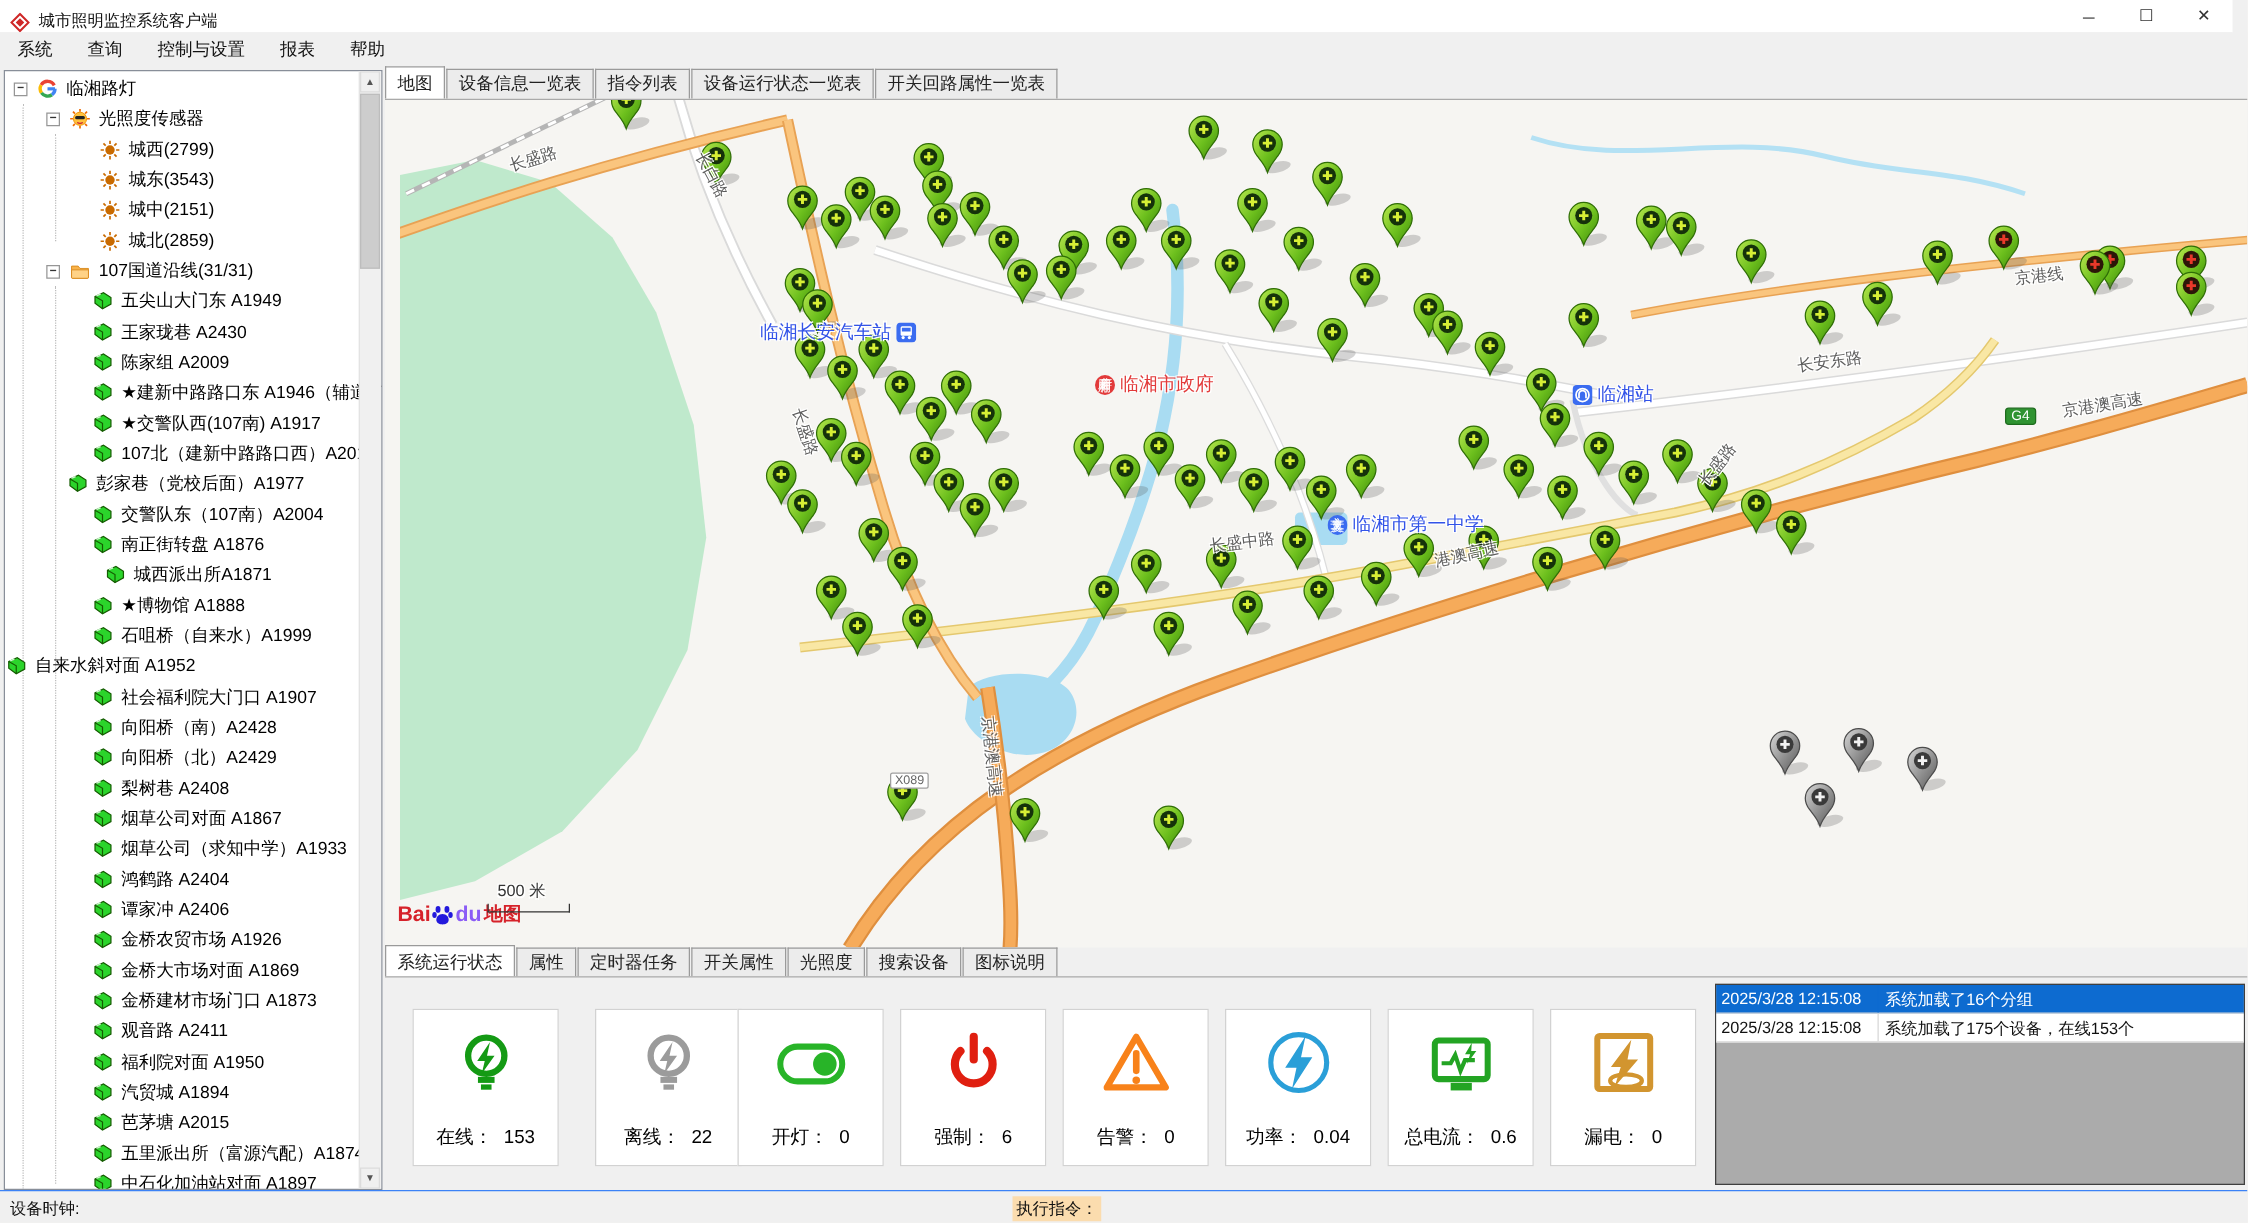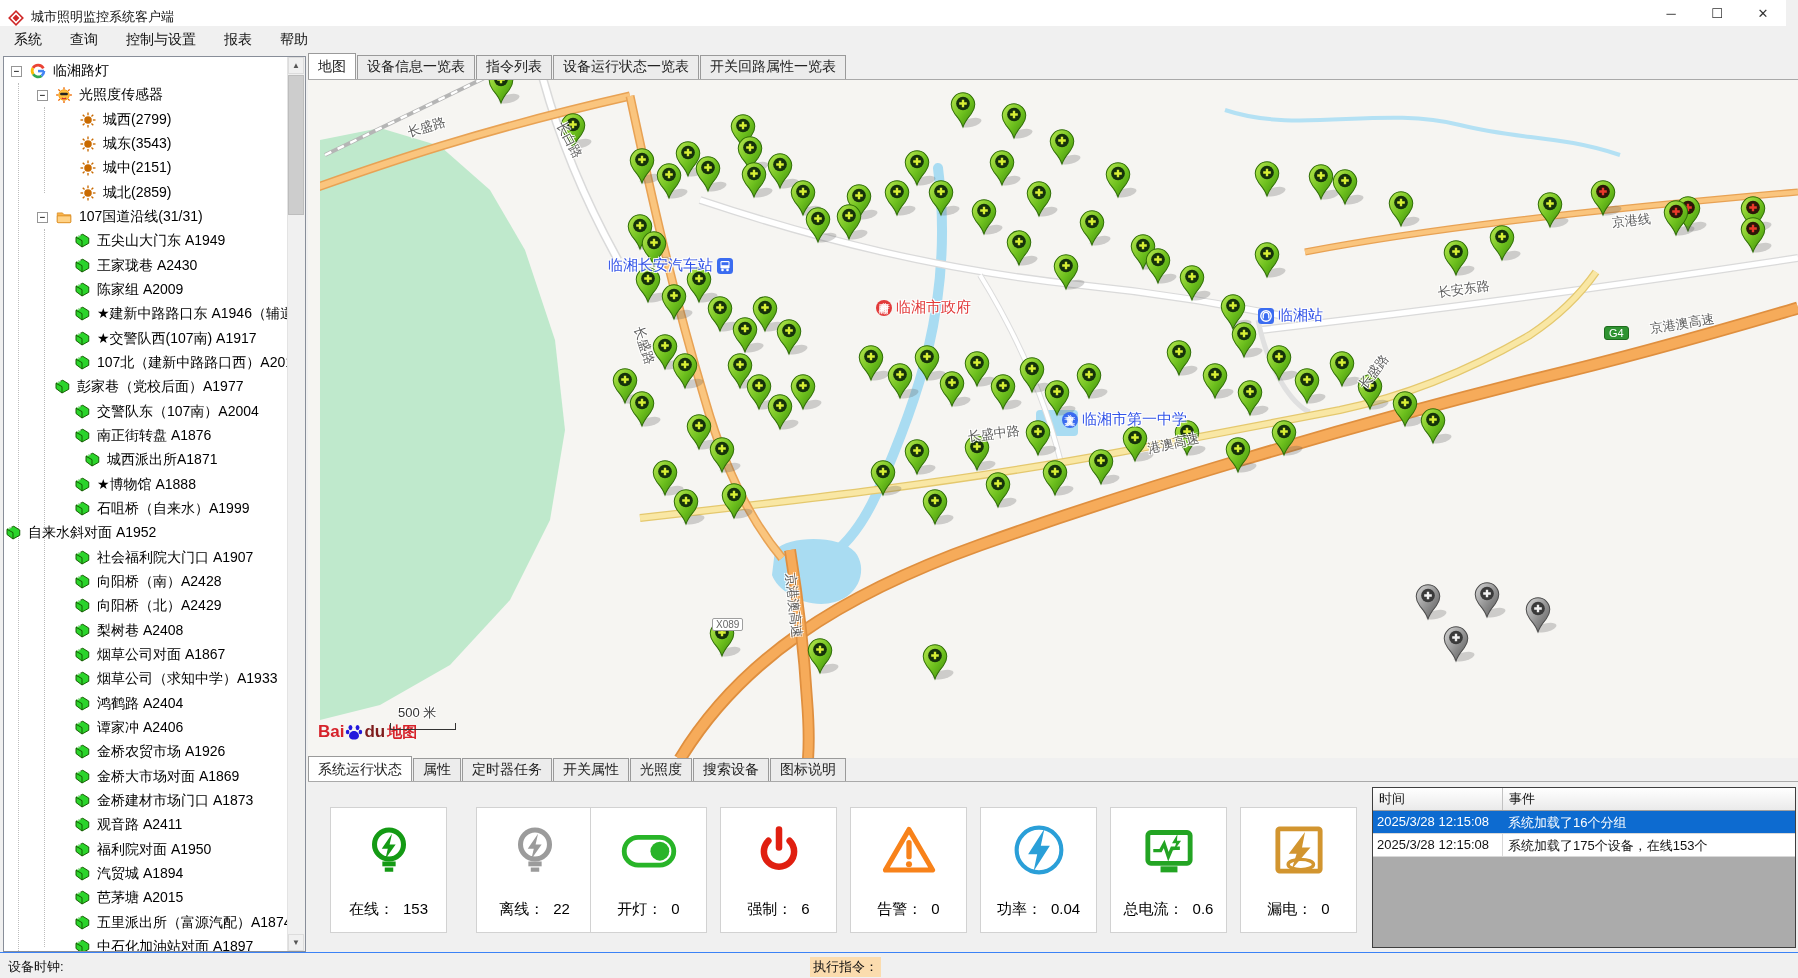--- a/index.html
+++ b/index.html
@@ -39,21 +39,21 @@
   .mlabel{position:absolute;white-space:nowrap;transform-origin:left center;pointer-events:none;display:flex;align-items:center;gap:4px}
   .road{color:#5d5d5d;font-size:13px;
         text-shadow:1px 1px 0 #fff,-1px 1px 0 #fff,1px -1px 0 #fff,-1px -1px 0 #fff}
   .poi-blue{color:#3253e8;font-size:15px;text-shadow:1px 1px 0 #fff,-1px 1px 0 #fff,1px -1px 0 #fff,-1px -1px 0 #fff}
   .poi-red{color:#e23a3a;font-size:15px;text-shadow:1px 1px 0 #fff,-1px 1px 0 #fff,1px -1px 0 #fff,-1px -1px 0 #fff}
   .badge-g4{background:#2f9331;color:#fff;border:1px solid #1d6b1d;border-radius:3px;font-size:11px;padding:0 4px;text-shadow:none}
   .badge-road{background:#fff;color:#666;border:1px solid #9f9f9f;border-radius:2px;font-size:10px;padding:0 3px;text-shadow:none}
   .poi-ico{width:16px;height:16px;flex:none}
   .map-attrib{position:absolute;left:10px;bottom:0;height:60px;width:640px;pointer-events:none}
   .bd-logo{position:absolute;left:0;bottom:18px;display:flex;align-items:flex-end;font-weight:bold;font-size:17px;line-height:17px}
-  .bd-bai{color:#d6222a}.bd-du{color:#7f1d1d}.bd-word{color:#d6222a;margin-left:2px;font-size:15px}
+  .bd-bai{color:#d6222a}.bd-du{color:#8b5cf6}.bd-word{color:#d6222a;margin-left:2px;font-size:15px}
   .bd-paw{width:18px;height:16px;margin:0 1px}
   .map-scale-label{position:absolute;left:80px;bottom:36px;font-size:13px;color:#333;
                    text-shadow:1px 1px 0 #fff,-1px 1px 0 #fff,1px -1px 0 #fff,-1px -1px 0 #fff}
   .map-scale-bar{position:absolute;left:72px;bottom:28px;width:64px;height:6px;border:1px solid #333;border-top:none}
   .map-copy{position:absolute;left:0;bottom:2px;font-size:12px;color:#4d4d4d;
             text-shadow:1px 1px 0 #fff,-1px 1px 0 #fff,1px -1px 0 #fff,-1px -1px 0 #fff}
   
   .bottomtabs{top:757px}
   .bottompanel{position:absolute;left:308px;top:781px;right:0;height:171px;background:#f0f0f0;border-top:1px solid #a9a9a9}
   .card{position:absolute;top:25px;width:117px;height:126px;background:#fff;border:1px solid #d2d2d2;box-sizing:border-box;text-align:center}
@@ -1359,24 +1359,20 @@
             <path d="M31,11 l-4.5,7.5 h3.4 l-2.2,6.5 6.3,-8.6 h-3.4 z" fill="currentColor"></path>
             <rect x="17" y="37.5" width="14" height="5" fill="currentColor"></rect>
           </svg></span><div class="cardlabel"><span>总电流：</span><span class="v">0.6</span></div></div>
       <div class="card" style="left:932px;color:#d2952f"><span><svg viewBox="0 0 48 48" fill="none">
             <rect x="6.5" y="6.5" width="35" height="35" rx="1.5" stroke="currentColor" stroke-width="4"></rect>
             <ellipse cx="25.5" cy="36" rx="10.5" ry="4.2" stroke="currentColor" stroke-width="2.8"></ellipse>
             <path d="M29,9 L15.5,27 h6.5 L18,40 L33.5,22 h-7 Z" fill="currentColor"></path>
           </svg></span><div class="cardlabel"><span>漏电：</span><span class="v">0</span></div></div>
     </div>
   <div class="eventpanel">
-    <div class="evhead">
-      <div class="c1">时间</div>
-      <div class="c2">事件</div>
-    </div>
     <div id="evrows">
         <div class="evrow sel">
           <div class="c1">2025/3/28 12:15:08</div>
           <div class="c2">系统加载了16个分组</div>
         </div>
         <div class="evrow">
           <div class="c1">2025/3/28 12:15:08</div>
           <div class="c2">系统加载了175个设备，在线153个</div>
         </div>
       </div>

